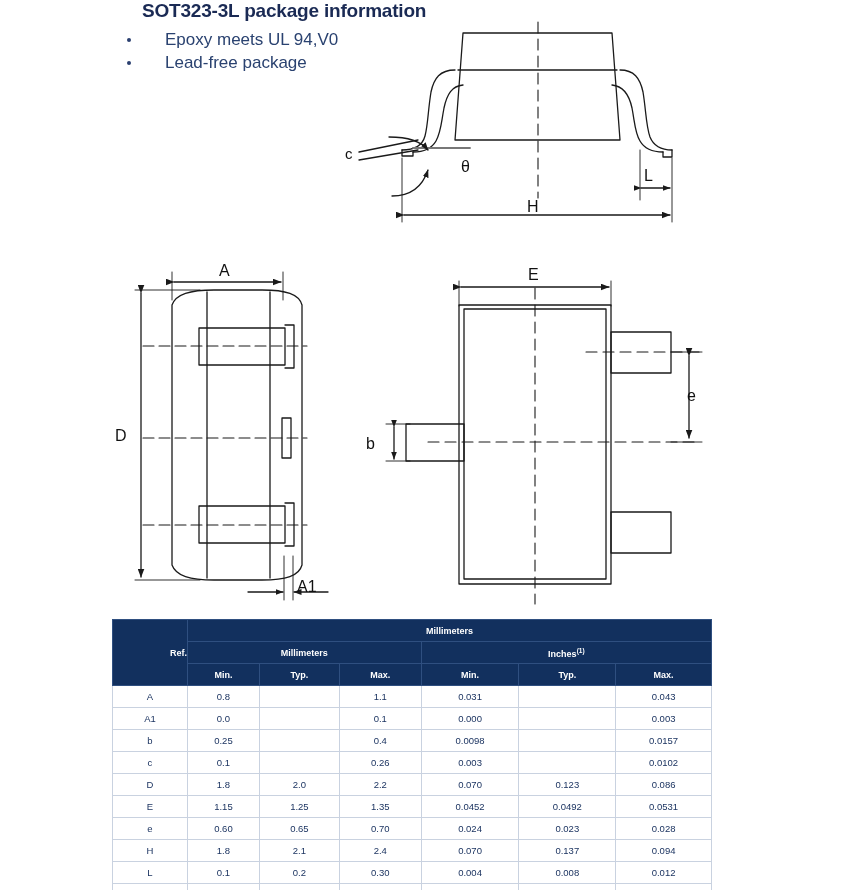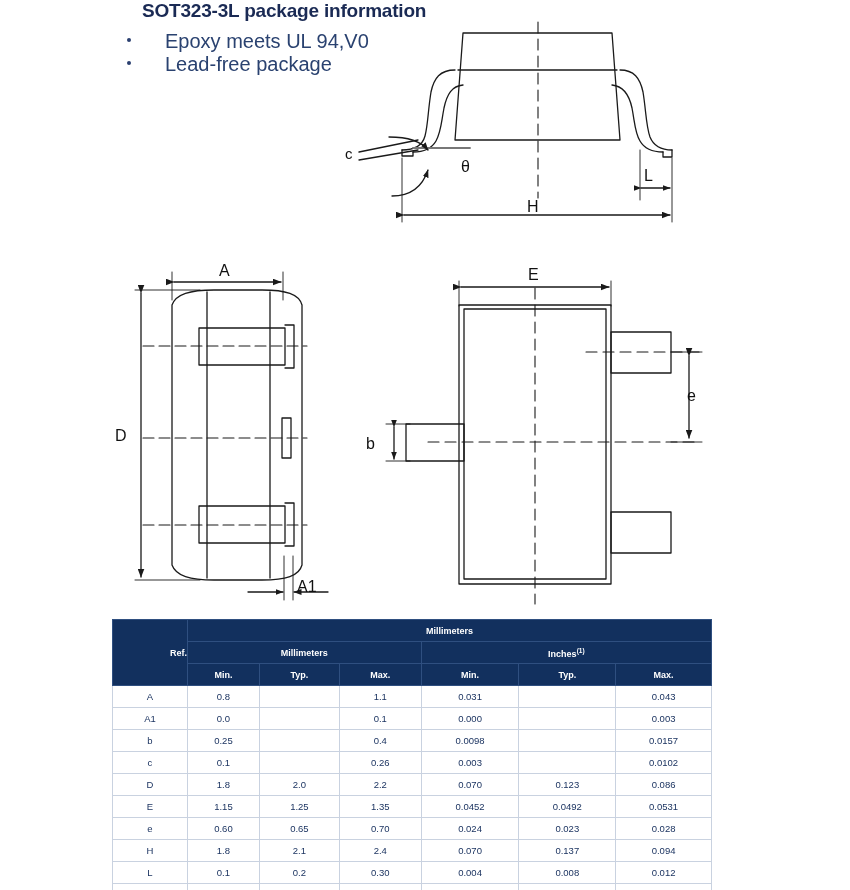--- a/index.html
+++ b/index.html
@@ -20,21 +20,21 @@
     letter-spacing:-0.2px;white-space:nowrap;margin-left:20px;
   }
   .bullets{position:absolute;left:122px;top:30px;}
   .bullet-row{position:relative;height:23px;}
   .bullet-dot{
     position:absolute;left:5px;top:8px;
     width:4px;height:4px;border-radius:50%;background:#2a3f70;
   }
   .bullet-text{
     position:absolute;left:43px;top:0px;
-    font-size:20px;color:#2a4270;white-space:nowrap;
+    font-size:17px;color:#2a4270;white-space:nowrap;
   }
 
   
   .dwg{position:absolute;left:0;top:0;width:850px;height:890px;pointer-events:none;}
 
   
   .lbl{
     position:absolute;font-size:15px;color:#111;
     font-family:"Liberation Sans", sans-serif;white-space:nowrap;
   }

